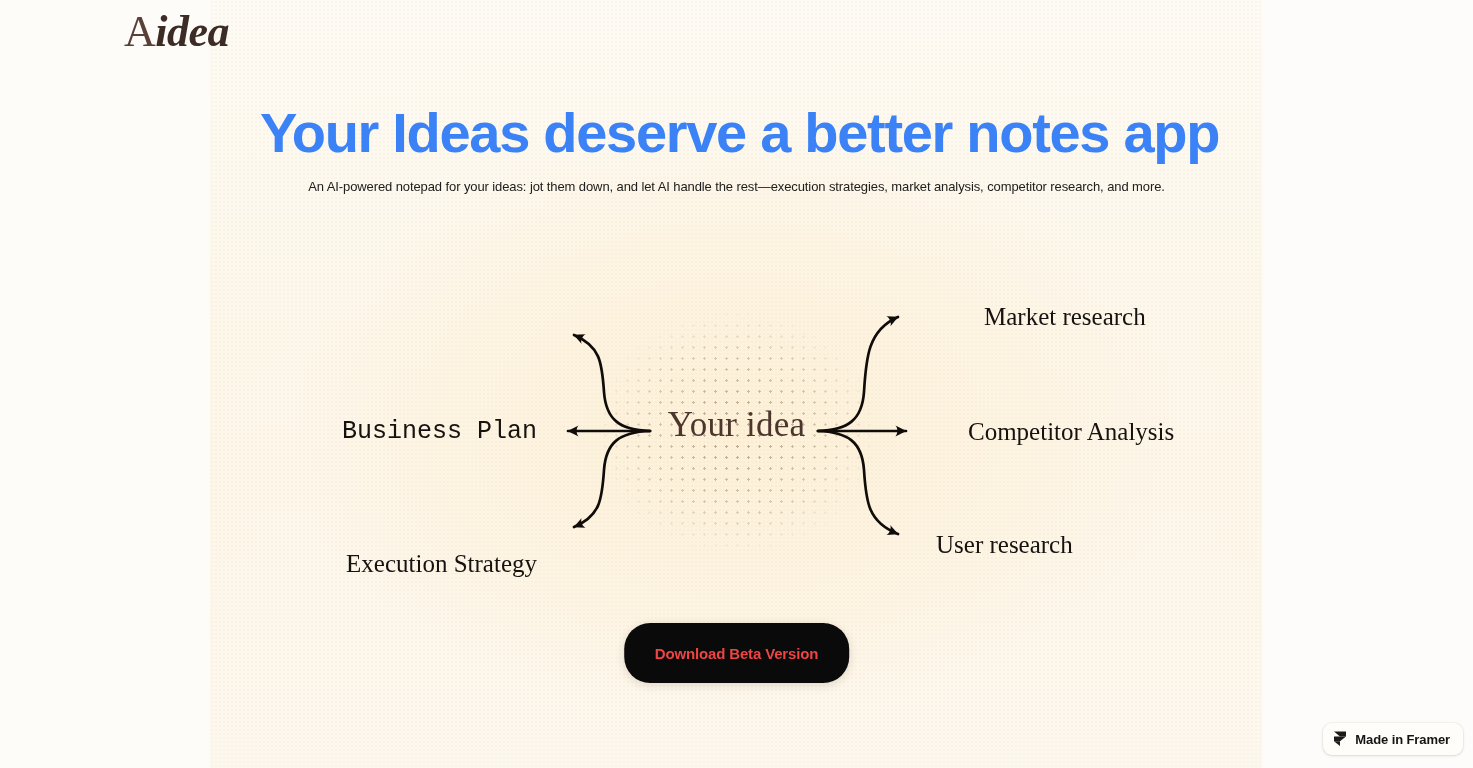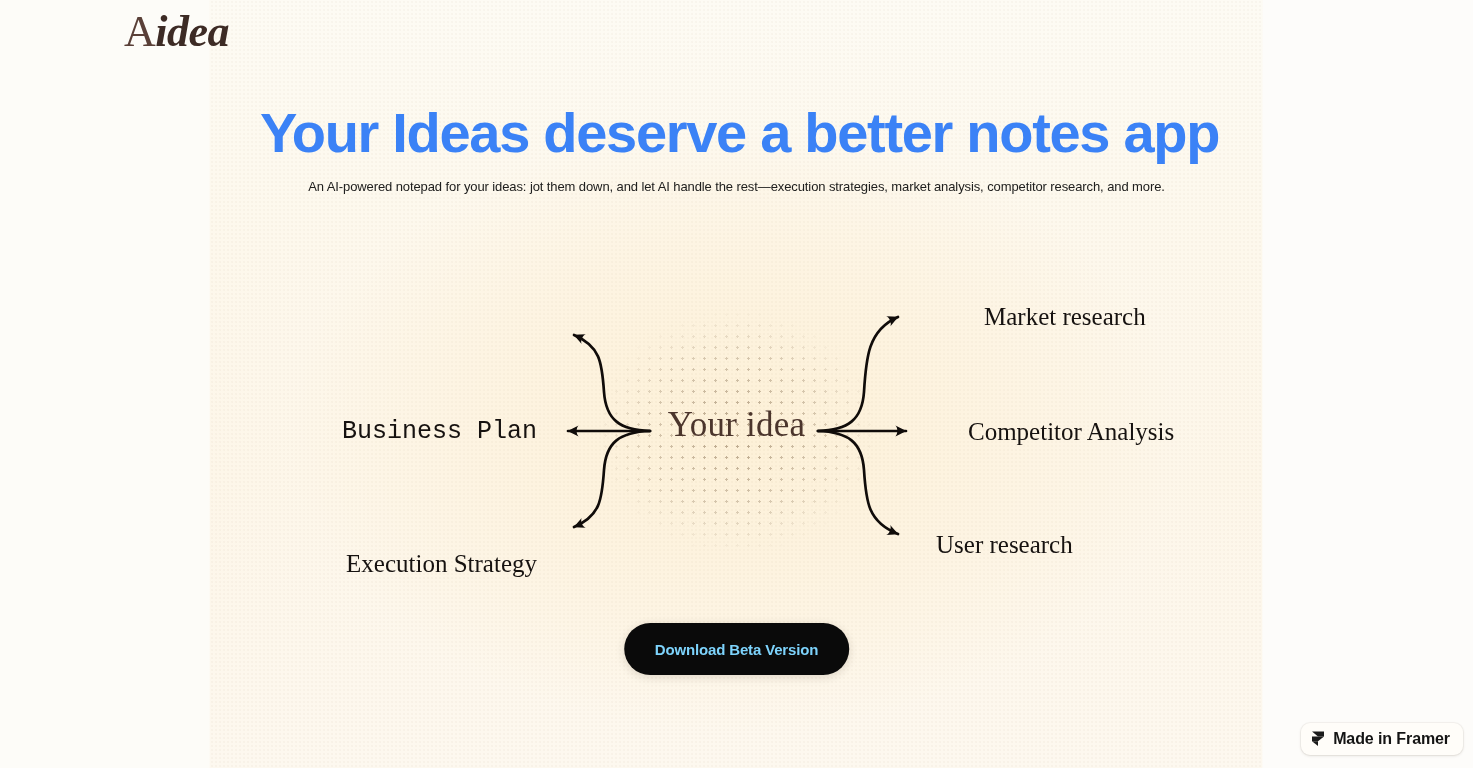--- a/index.html
+++ b/index.html
@@ -175,26 +175,26 @@
   
   .cta {
     position: absolute;
     left: 50%;
     top: 623px;
     transform: translateX(-50%);
     z-index: 6;
     display: inline-flex;
     align-items: center;
     justify-content: center;
-    height: 52px;
+    height: 60px;
     padding: 0 31px;
     border: none;
     border-radius: 26px;
     background: #0a0a0a;
-    color: #7dd3fc;
+    color: #ef4444;
     font-family: "Liberation Sans", sans-serif;
     font-size: 15px;
     font-weight: 700;
     letter-spacing: -0.15px;
     cursor: pointer;
     white-space: nowrap;
     box-shadow: 0 2px 10px rgba(40,25,10,0.14);
   }
 
   
@@ -209,21 +209,21 @@
     height: 32px;
     padding: 0 13px 0 10px;
     border-radius: 9px;
     background: #fffdf9;
     box-shadow: 0 1px 3px rgba(60,45,25,0.13), 0 0 0 1px rgba(60,45,25,0.045);
     text-decoration: none;
     cursor: pointer;
   }
   .framer-badge .fr-label {
     font-family: "Liberation Sans", sans-serif;
-    font-size: 16px;
+    font-size: 13px;
     font-weight: 700;
     color: #141414;
     letter-spacing: -0.1px;
     white-space: nowrap;
   }
   .framer-badge svg { display: block; }
 </style>
 </head>
 <body>
 

